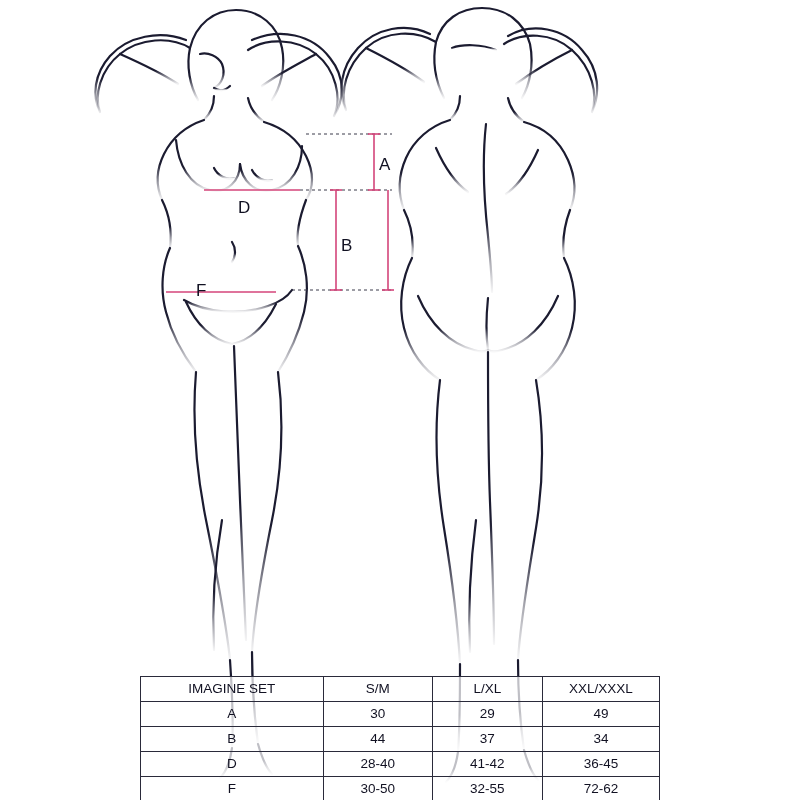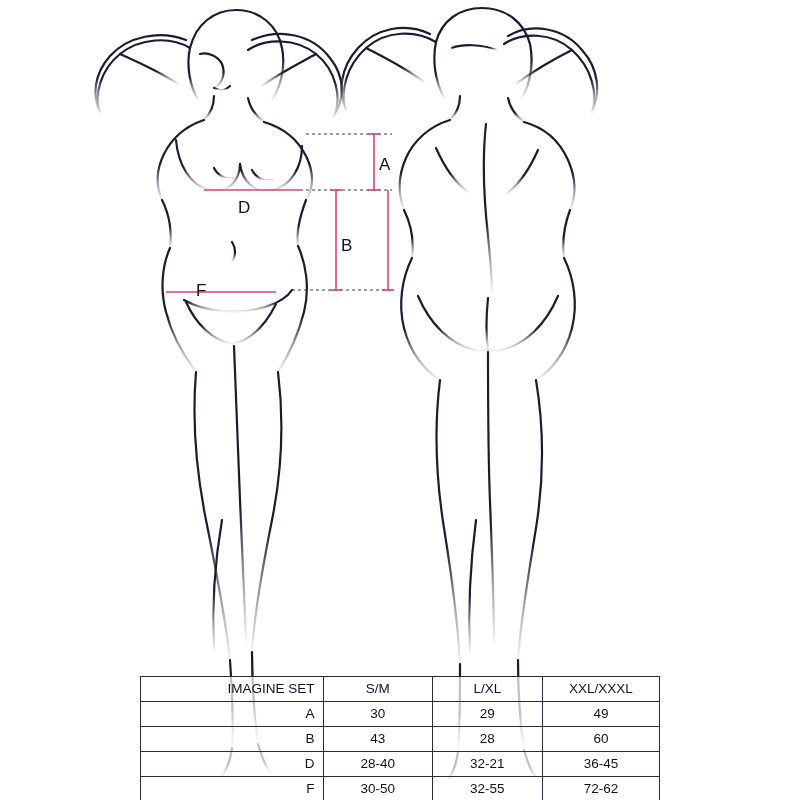--- a/index.html
+++ b/index.html
@@ -52,21 +52,21 @@
     background: rgba(255,255,255,0.72);
   }
   table.size-table td {
     border: 1px solid #2a2a3a;
     height: 22px;
     padding: 1px 8px;
     line-height: 22px;
   }
   table.size-table td.c0 {
     width: 192px;
-    text-align: right;
+    text-align: center;
     margin-top: 21px;
   }
   table.size-table td.c1,
   table.size-table td.c2,
   table.size-table td.c3 {
     width: 109px;
     text-align: center;
   }
   table.size-table tr.header td {
     font-weight: normal;
@@ -237,28 +237,28 @@
         <td class="c3">XXL/XXXL</td>
       </tr>
       <tr>
         <td class="c0">A</td>
         <td class="c1">30</td>
         <td class="c2">29</td>
         <td class="c3">49</td>
       </tr>
       <tr>
         <td class="c0">B</td>
-        <td class="c1">43</td>
-        <td class="c2">28</td>
-        <td class="c3">60</td>
+        <td class="c1">44</td>
+        <td class="c2">37</td>
+        <td class="c3">34</td>
       </tr>
       <tr>
         <td class="c0">D</td>
         <td class="c1">28-40</td>
-        <td class="c2">32-21</td>
+        <td class="c2">41-42</td>
         <td class="c3">36-45</td>
       </tr>
       <tr>
         <td class="c0">F</td>
         <td class="c1">30-50</td>
         <td class="c2">32-55</td>
         <td class="c3">72-62</td>
       </tr>
     </tbody>
   </table>

